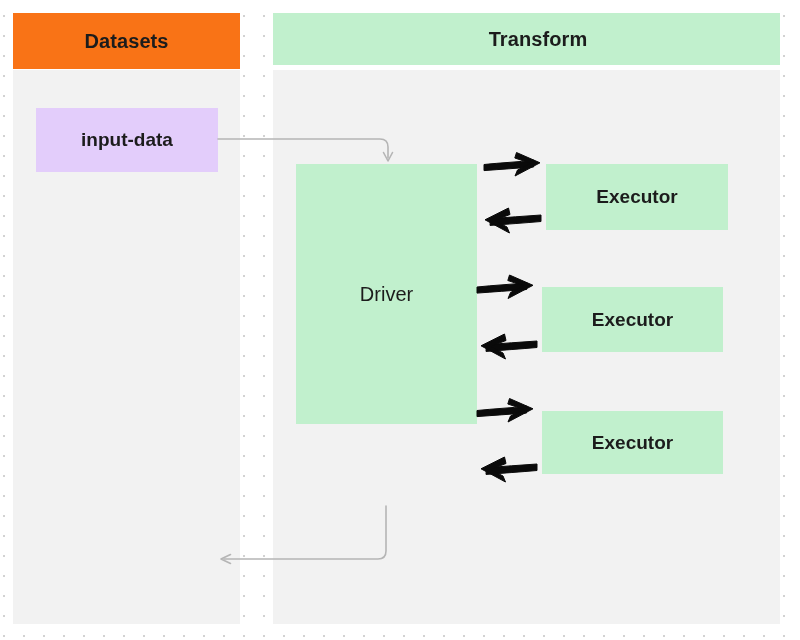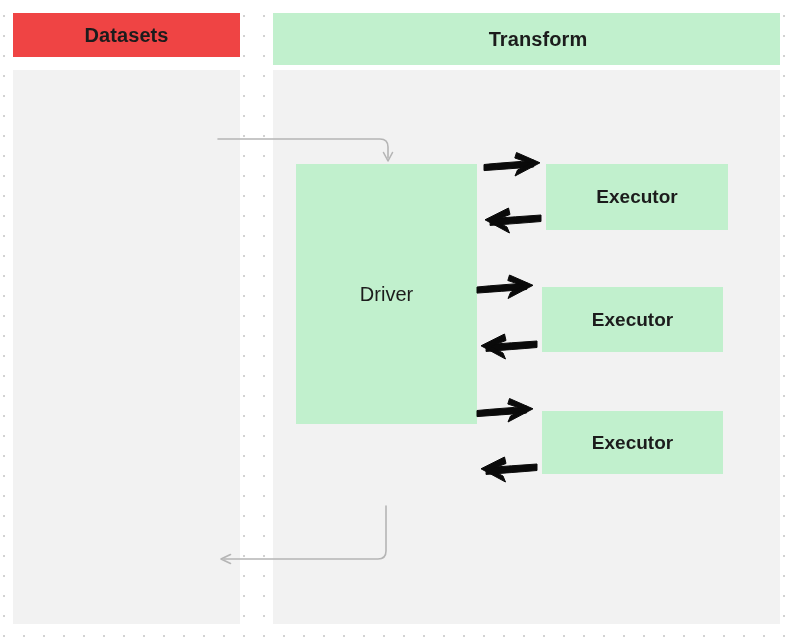--- a/index.html
+++ b/index.html
@@ -38,22 +38,22 @@
     letter-spacing: 0.1px;
     box-sizing: border-box;
   }
   .group-body {
     position: absolute;
     background: #f2f2f2;
     box-sizing: border-box;
   }
 
   #datasets-header {
-    left: 13px; top: 13px; width: 227px; height: 44px;
-    background: #ef4444;
+    left: 13px; top: 13px; width: 227px; height: 56px;
+    background: #f97316;
   }
   #datasets-body {
     left: 13px; top: 70px; width: 227px; height: 554px;
   }
   #transform-header {
     left: 273px; top: 13px; width: 507px; height: 52px;
     background: #c1f0cd;
     padding-left: 23px;
   }
   #transform-body {
@@ -119,20 +119,23 @@
   <div class="group-body" id="datasets-body"></div>
   <div class="group-header" id="datasets-header">
     <span>Datasets</span>
   </div>
 
   <div class="group-body" id="transform-body"></div>
   <div class="group-header" id="transform-header">
     <span>Transform</span>
   </div>
 
+  <div class="node purple" id="node-input-data">
+    <span class="node-label">input-data</span>
+  </div>
 
 
   <div class="node green" id="node-driver">
     <span class="node-label">Driver</span>
   </div>
 
   <div class="node green" id="node-executor-1">
     <span class="node-label">Executor</span>
   </div>
 

